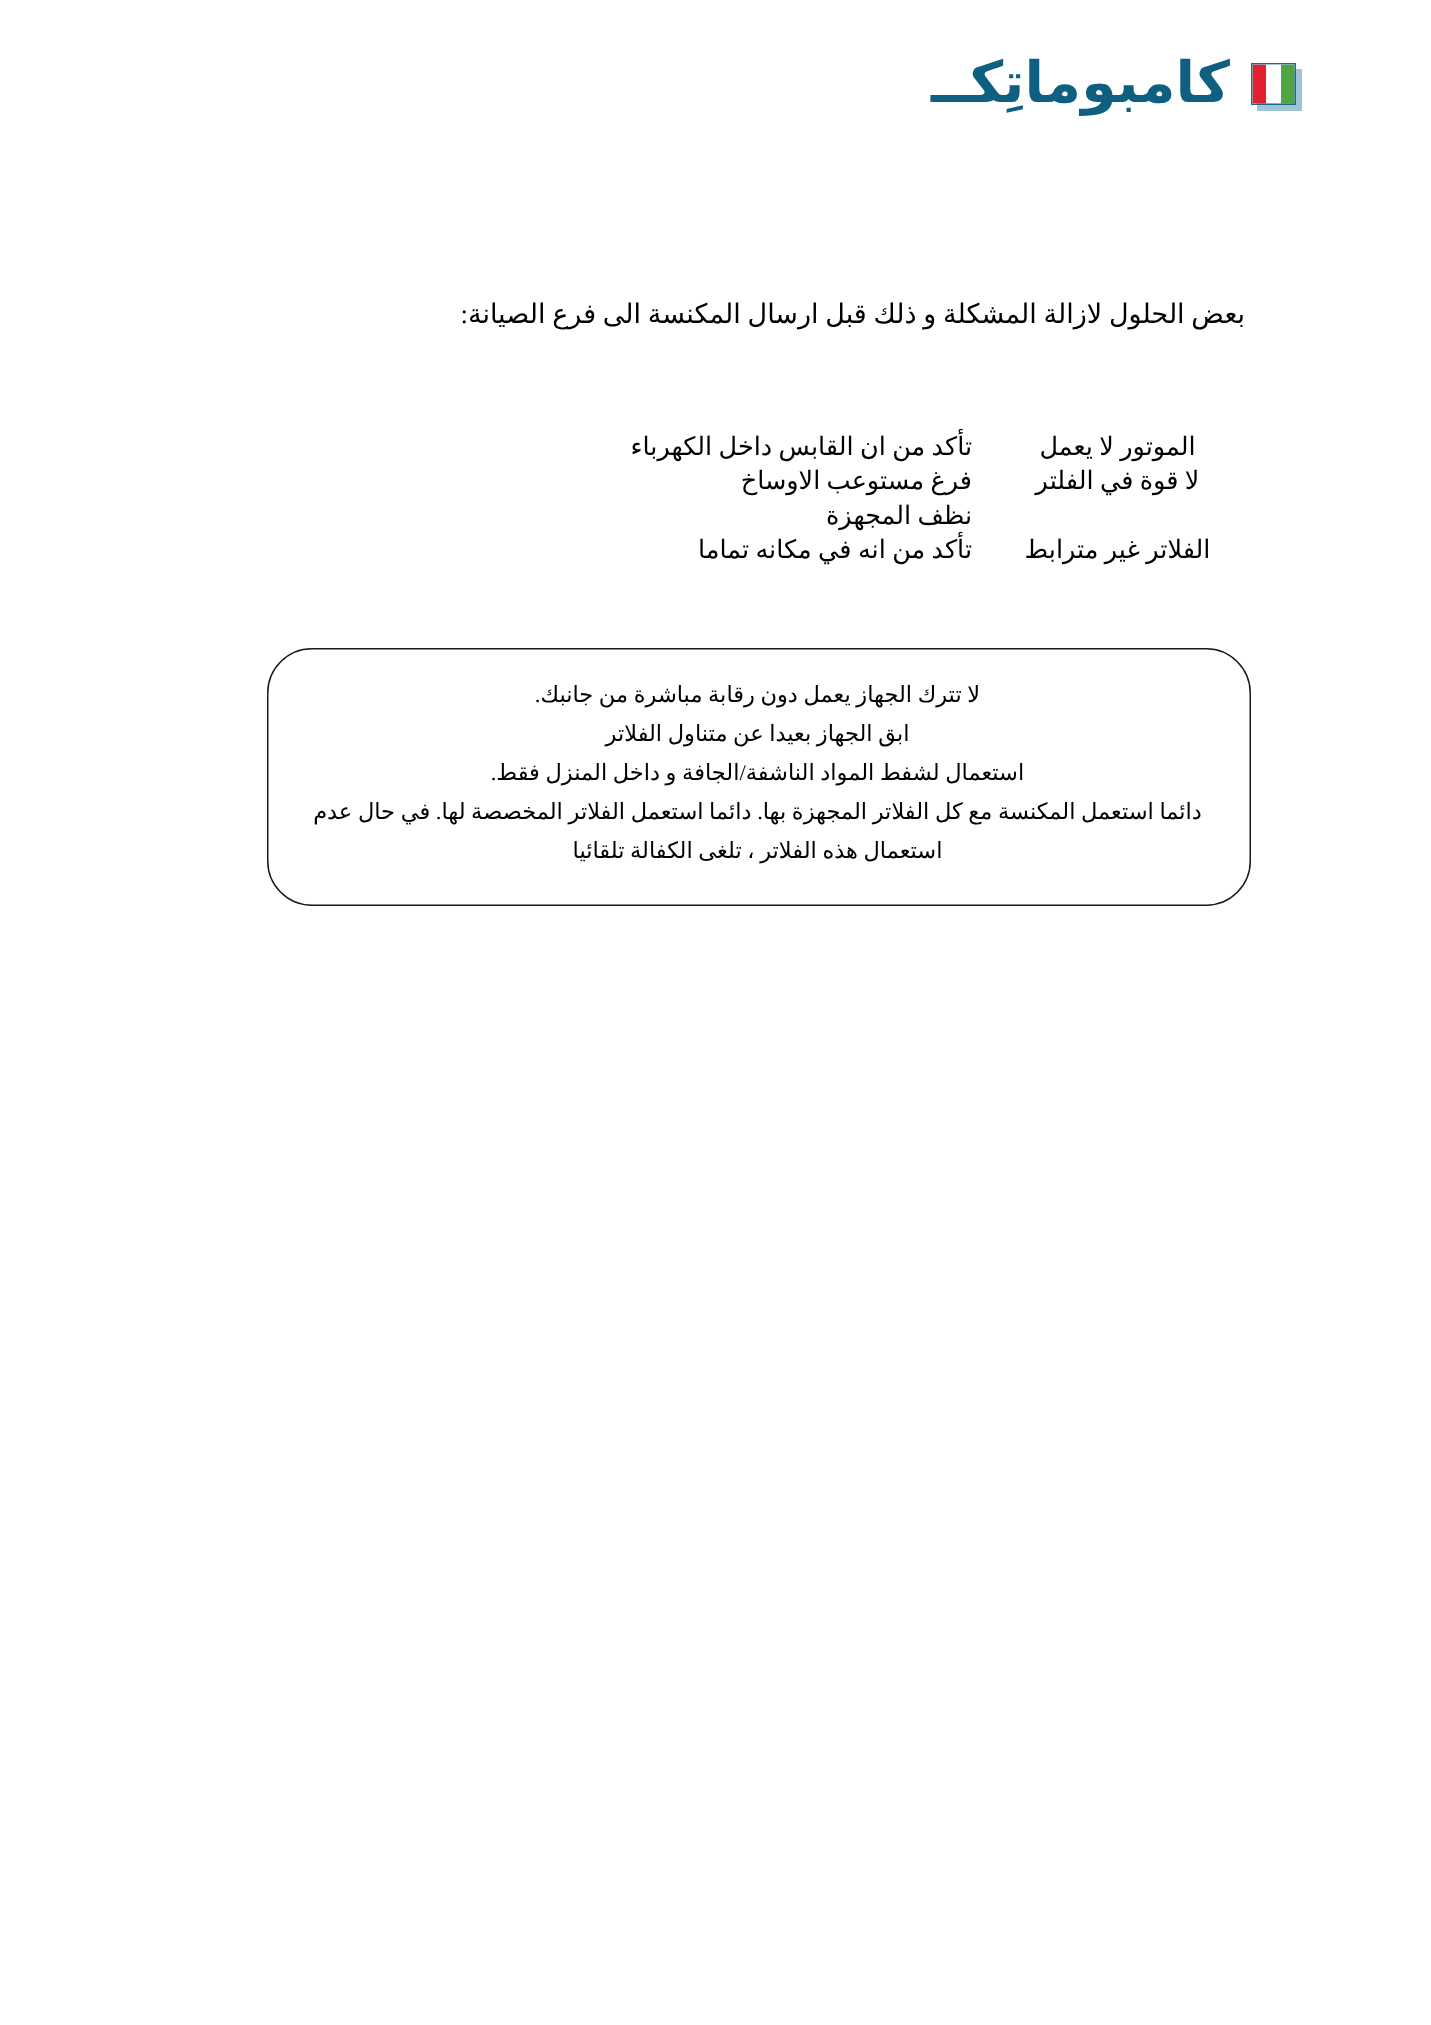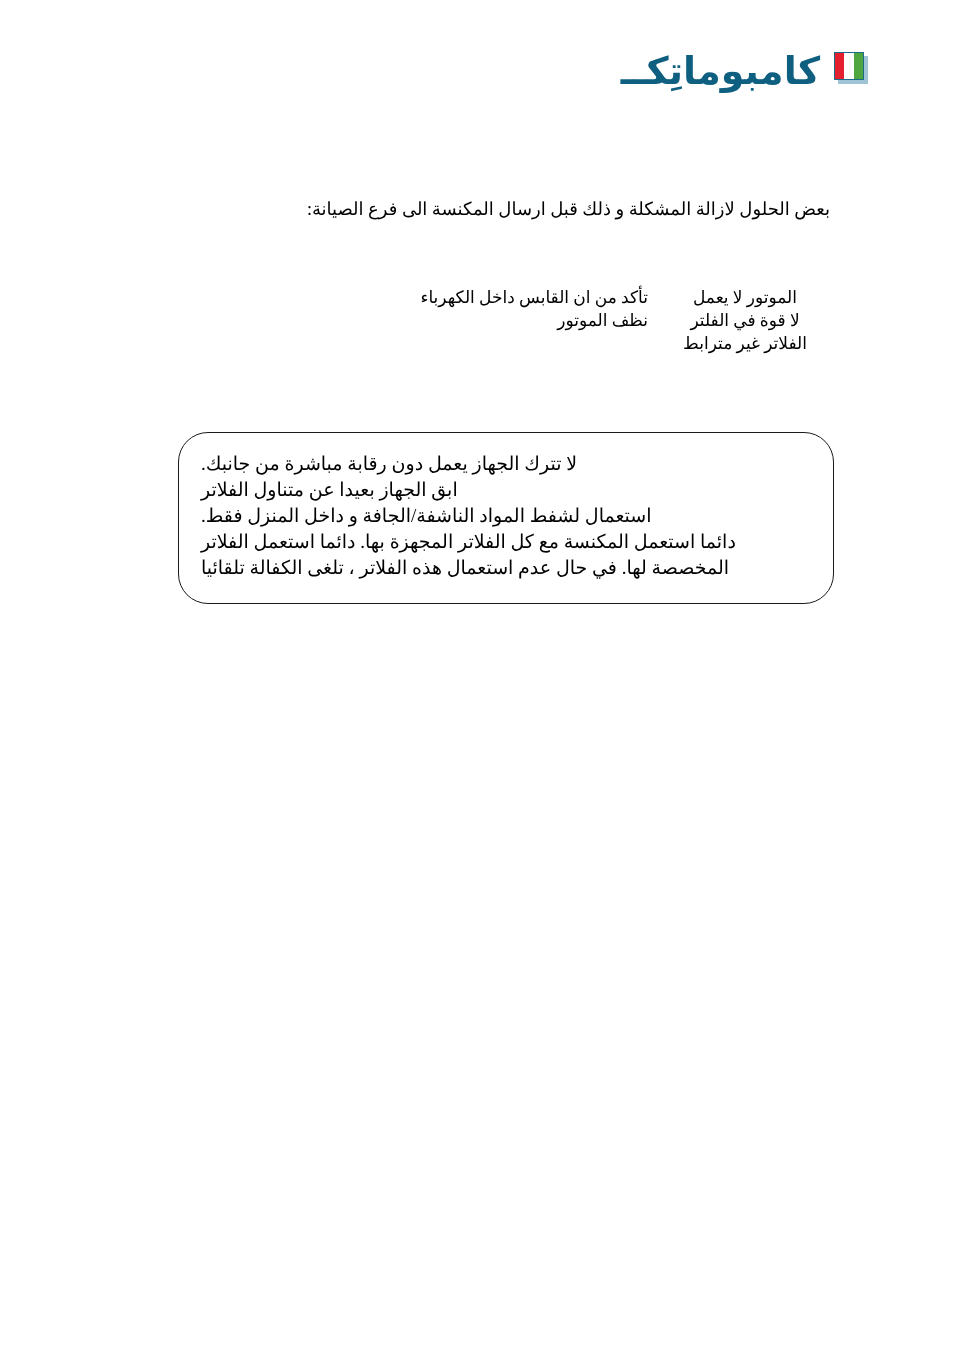--- a/index.html
+++ b/index.html
@@ -21,24 +21,24 @@
   .page-header {
     position: absolute;
     top: 36px;
     left: 0;
     width: 954px;
     height: 70px;
   }
   .logo {
     position: absolute;
     right: 86px;
-    top: 16px;
+    top: 0;
     display: flex;
     flex-direction: row-reverse;
-    align-items: flex-start;
+    align-items: flex-end;
     gap: 14px;
     direction: rtl;
   }
   .logo-wordmark {
     font-family: "DejaVu Sans", "Liberation Sans", sans-serif;
     font-size: 38px;
     font-weight: 700;
     letter-spacing: 1px;
     color: #0f5f80;
     line-height: 1;
@@ -127,22 +127,22 @@
     left: 178px;
     width: 656px;
     height: 172px;
     border: 1.4px solid #1a1a1a;
     border-radius: 30px;
     box-sizing: border-box;
     direction: rtl;
   }
   .warning-inner {
     padding: 18px 24px 10px 22px;
-    text-align: left;
-    font-size: 19px;
+    text-align: center;
+    font-size: 15px;
     line-height: 26px;
   }
   .warning-line { display: block; }
 </style>
 </head>
 <body>
 
 <div class="page-header">
   <div class="logo">
     <span class="logo-wordmark">كامبوماتِكــ</span>
@@ -164,26 +164,30 @@
   <div class="ts-row">
     <div class="ts-problem">الموتور لا يعمل</div>
     <div class="ts-solutions">
       <span class="ts-solution-line">تأكد من ان القابس داخل الكهرباء</span>
     </div>
   </div>
 
   <div class="ts-row">
     <div class="ts-problem">لا قوة في الفلتر</div>
     <div class="ts-solutions">
-      <span class="ts-solution-line">نظف الموتور</span>
+      <span class="ts-solution-line">فرغ مستوعب الاوساخ</span>
+      <span class="ts-solution-line">نظف المجهزة</span>
     </div>
   </div>
 
   <div class="ts-row">
     <div class="ts-problem">الفلاتر غير مترابط</div>
+    <div class="ts-solutions">
+      <span class="ts-solution-line">تأكد من انه في مكانه تماما</span>
+    </div>
   </div>
 
 </div>
 
 <div class="warning-box">
   <div class="warning-inner">
     <span class="warning-line">لا تترك الجهاز يعمل دون رقابة مباشرة من جانبك.</span>
     <span class="warning-line">ابق الجهاز بعيدا عن متناول الفلاتر</span>
     <span class="warning-line">استعمال لشفط المواد الناشفة/الجافة و داخل المنزل فقط.</span>
     <span class="warning-line">دائما استعمل المكنسة مع كل الفلاتر المجهزة بها. دائما استعمل الفلاتر المخصصة لها. في حال عدم استعمال هذه الفلاتر ، تلغى الكفالة تلقائيا</span>

